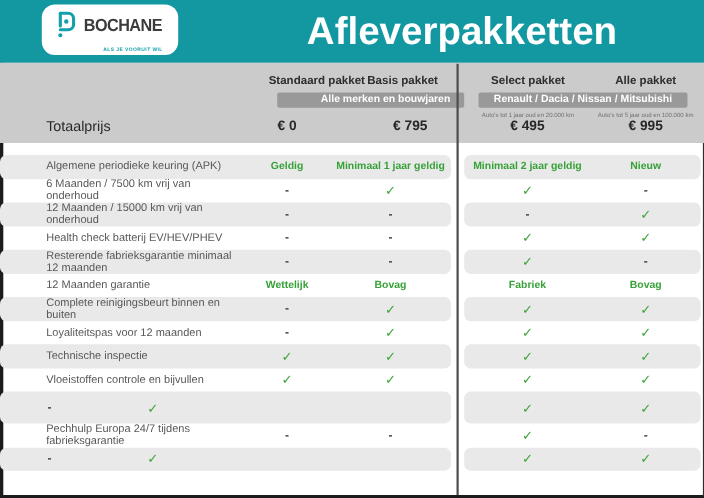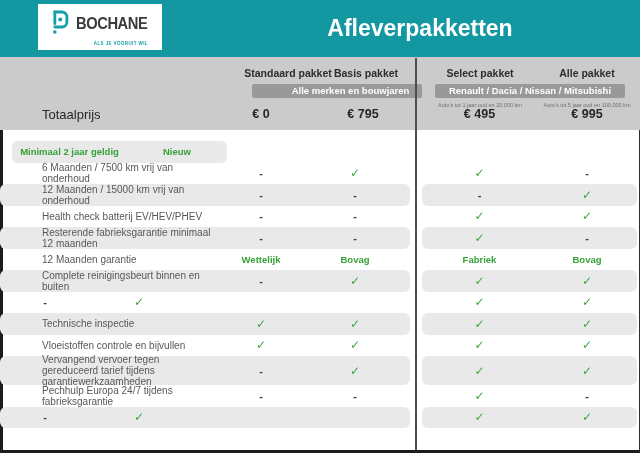--- a/index.html
+++ b/index.html
@@ -6,41 +6,41 @@
   .page{position:relative;width:640px;height:453px;overflow:hidden;background:#ffffff;
         font-family:"Liberation Sans",sans-serif;-webkit-font-smoothing:antialiased;}
 
   
   .frame{position:absolute;left:0;right:0;top:57px;bottom:0;z-index:0;
          border-left:3px solid #1c1c1c;border-bottom:3px solid #1c1c1c;border-right:1px solid #2e2e2e;}
 
   
   .topbar{position:absolute;left:0;top:0;width:640px;height:57px;background:#1398a2;z-index:5;}
   .logo-card{position:absolute;left:38px;top:4px;width:124px;height:46px;background:#ffffff;
-             border-radius:0;display:flex;flex-direction:column;align-items:center;justify-content:center;}
+             border-radius:12px;display:flex;flex-direction:column;align-items:center;justify-content:center;}
   .logo-row{display:flex;align-items:center;gap:4px;}
   .wordmark{font-weight:bold;font-size:16px;color:#3b3b3b;letter-spacing:-0.5px;transform:scaleX(.92);}
   .tagline{font-size:4.5px;color:#13a0aa;font-weight:bold;letter-spacing:.4px;align-self:flex-end;
            margin-right:14px;margin-top:1px;}
   .title{position:absolute;left:200px;right:0;top:0;height:57px;line-height:57px;text-align:center;
-         color:#ffffff;font-size:23px;font-weight:bold;}
+         color:#ffffff;font-size:35px;font-weight:bold;}
 
   
   .header-block{position:absolute;left:0;top:57px;width:640px;height:73px;background:#cbcbcb;z-index:2;}
   .col-title{position:absolute;top:10px;text-align:center;font-weight:bold;font-size:10.5px;color:#2d2d2d;}
   .ct1{left:235px;width:106px;} .ct2{left:316px;width:100px;}
   .ct3{left:424px;width:112px;} .ct4{left:537px;width:100px;}
   .badge{position:absolute;top:27px;height:14px;line-height:14px;background:#999999;border-radius:2px;
          color:#ffffff;font-weight:bold;font-size:9.5px;text-align:center;}
   .badge-left{left:252px;width:143px;padding-left:27px;} .badge-right{left:435px;width:190px;}
   .note{position:absolute;top:45px;font-size:6px;color:#707070;text-align:center;transform:scale(.92);}
   .note-select{left:419px;width:122px;} .note-plus{left:528px;width:118px;}
   .total-label{position:absolute;left:42px;top:50px;font-size:13px;font-weight:normal;color:#272727;}
   .price{position:absolute;top:50px;text-align:center;font-size:12.5px;font-weight:bold;color:#272727;}
-  .pr1{left:216px;width:90px;} .pr2{left:314px;width:98px;}
+  .pr1{left:216px;width:90px;} .pr2{left:324px;width:98px;}
   .pr3{left:422px;width:115px;} .pr4{left:537px;width:100px;}
 
   
   .divider{position:absolute;left:415px;top:58px;bottom:3px;width:1.5px;background:#4d4d4d;z-index:4;}
 
   
   .rows{position:absolute;left:0;top:141px;width:640px;z-index:1;}
   .row{display:flex;height:21.5px;}
   .row.tall{height:29px;}
   .band{display:flex;align-items:center;border-radius:6px;background:transparent;height:100%;}
@@ -96,20 +96,29 @@
     <div class="price pr1">€ 0</div>
     <div class="price pr2">€ 795</div>
     <div class="price pr3">€ 495</div>
     <div class="price pr4">€ 995</div>
   </div>
 
   <div class="divider"></div>
 
   <div class="rows" id="rows">
       <div class="row alt">
+        <div class="band band-left">
+          <div class="row-label">Algemene periodieke keuring (APK)</div>
+          <div class="cell cl1">
+            <span class="val-text">Geldig</span>
+          </div>
+          <div class="cell cl2">
+            <span class="val-text">Minimaal 1 jaar geldig</span>
+          </div>
+        </div>
         <div class="band band-right">
           <div class="cell cl3">
             <span class="val-text">Minimaal 2 jaar geldig</span>
           </div>
           <div class="cell cl4">
             <span class="val-text">Nieuw</span>
           </div>
         </div>
       </div>
       <div class="row">
@@ -221,20 +230,21 @@
           <div class="cell cl3">
             <span class="check">✓</span>
           </div>
           <div class="cell cl4">
             <span class="check">✓</span>
           </div>
         </div>
       </div>
       <div class="row">
         <div class="band band-left">
+          <div class="row-label">Loyaliteitspas voor 12 maanden</div>
           <div class="cell cl1">
             <span class="dash">-</span>
           </div>
           <div class="cell cl2">
             <span class="check">✓</span>
           </div>
         </div>
         <div class="band band-right">
           <div class="cell cl3">
             <span class="check">✓</span>
@@ -277,21 +287,20 @@
           <div class="cell cl3">
             <span class="check">✓</span>
           </div>
           <div class="cell cl4">
             <span class="check">✓</span>
           </div>
         </div>
       </div>
       <div class="row alt tall">
         <div class="band band-left">
-          <div class="row-label">Vervangend vervoer tegen gereduceerd tarief tijdens garantiewerkzaamheden</div>
           <div class="cell cl1">
             <span class="dash">-</span>
           </div>
           <div class="cell cl2">
             <span class="check">✓</span>
           </div>
         </div>
         <div class="band band-right">
           <div class="cell cl3">
             <span class="check">✓</span>

